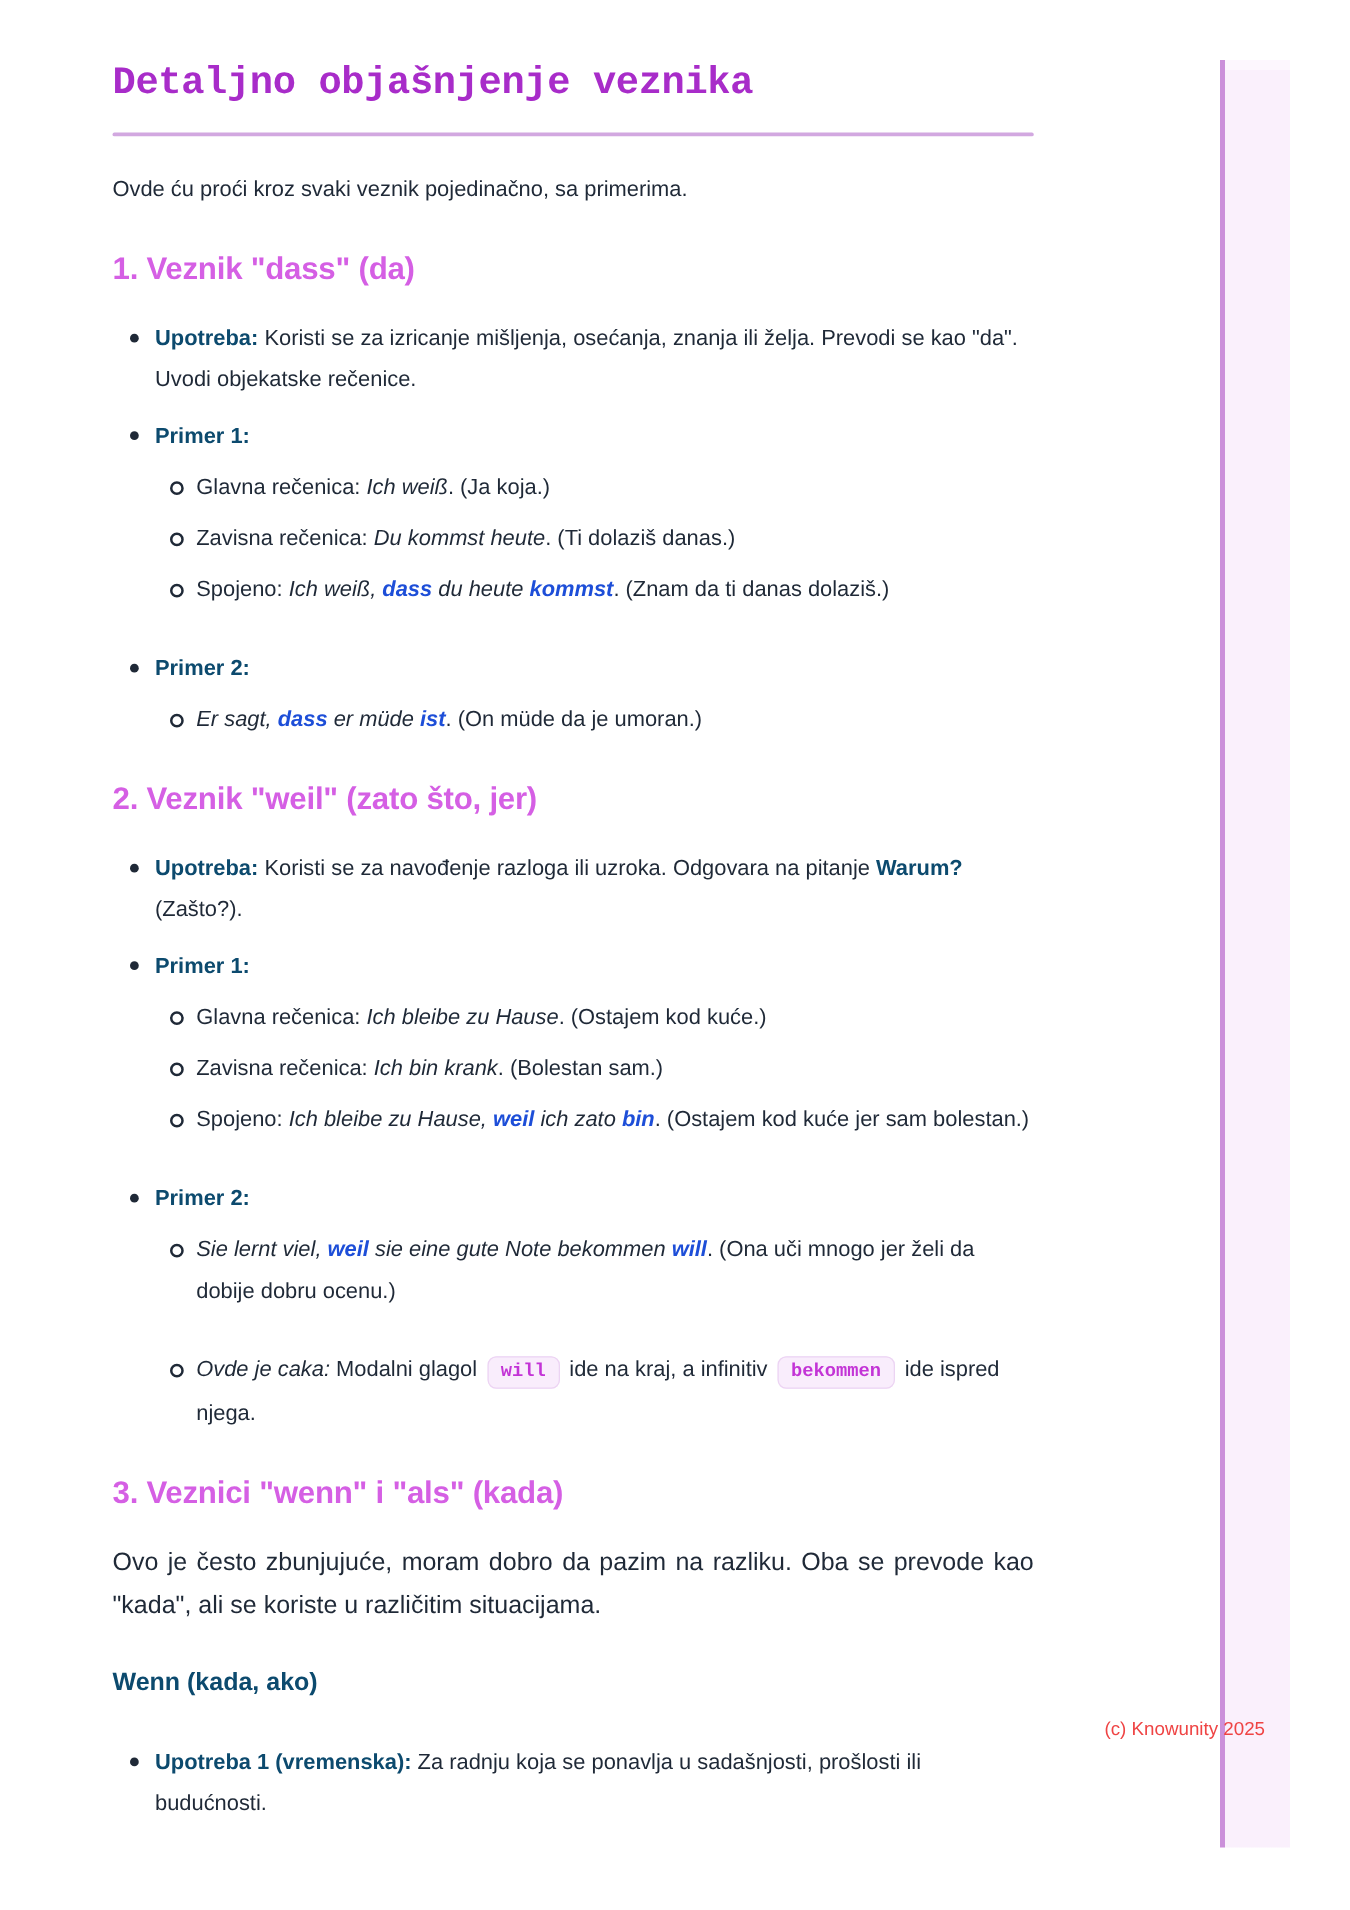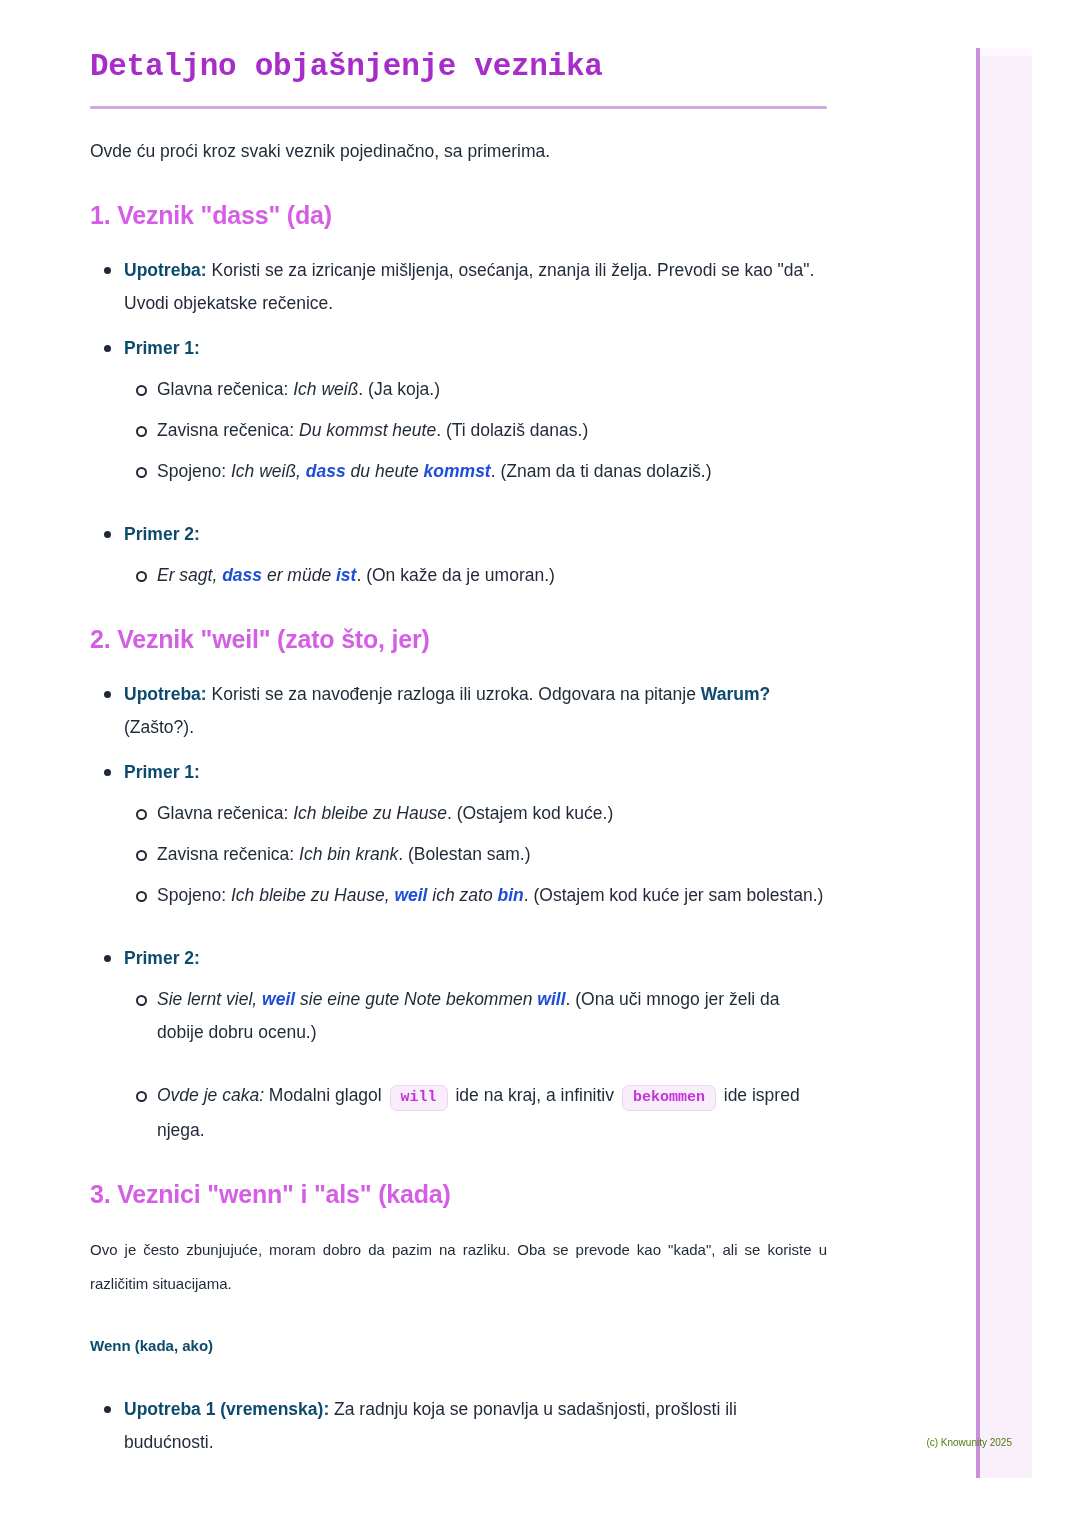--- a/index.html
+++ b/index.html
@@ -17,21 +17,21 @@
     font-size:31px;line-height:38px;font-weight:700;
     color:#a82cc9;letter-spacing:-0.3px;font-family:Liberation Mono, monospace;
   }
   .title-rule{margin-top:20px;height:3px;background:#d2a8e0;border-radius:2px;}
   .intro{margin:26px 0 0 0;font-size:17.5px;line-height:33px;}
   .sec-heading{
     margin:32px 0 24px 0;
     font-size:25px;line-height:30px;font-weight:700;
     color:#d55fe4;letter-spacing:-0.2px;
   }
-  .para{margin:24px 0 0 0;font-size:15px;line-height:34px;}
+  .para{margin:24px 0 0 0;font-size:20px;line-height:34px;}
   .para.justify{text-align:justify;}
   .para.tall{margin-top:28px;}
   .li{position:relative;font-size:17.5px;line-height:33px;}
   .li1{padding-left:34px;margin-top:12px;}
   .li2{padding-left:67px;margin-top:8px;}
   .li.first-after-heading{margin-top:0;}
   .li.spaced{margin-top:30px;}
   .mk{position:absolute;border-radius:50%;}
   .mk1{left:14px;top:13px;width:7px;height:7px;background:#1f2937;}
   .mk2{left:46px;top:12px;width:7px;height:7px;background:transparent;border:2px solid #1f2937;}
@@ -55,22 +55,22 @@
     position:absolute;
     left:976px;top:48px;
     width:56px;height:1430px;
     background:linear-gradient(#fdf7fe 0 8px,#faf0fc 8px);
     border-left:4px solid #cb90da;
     box-sizing:border-box;
     z-index:1;
   }
   .footer-credit{
     position:absolute;
-    top:1437px;right:68px;
-    font-size:10px;color:#4d7c0f;
+    top:1375px;right:68px;
+    font-size:15px;color:#ef4444;
     z-index:3;
   }
 </style>
 </head>
 <body>
 
 <div class="page">
   <div class="side-strip"></div>
 
   <div class="content">
@@ -80,21 +80,21 @@
     <div id="sections-host">
   <section>
     <h2 class="sec-heading">1. Veznik "dass" (da)</h2>
     <div>
             <div class="li li1 first-after-heading"><span class="mk mk1"></span><span class="s-b">Upotreba:</span><span class="s-n"> Koristi se za izricanje mišljenja, osećanja, znanja ili želja. Prevodi se kao "da". Uvodi objekatske rečenice.</span></div>
             <div class="li li1"><span class="mk mk1"></span><span class="s-b">Primer 1:</span></div>
             <div class="li li2"><span class="mk mk2"></span><span class="s-n">Glavna rečenica: </span><span class="s-i">Ich weiß</span><span class="s-n">. (Ja koja.)</span></div>
             <div class="li li2"><span class="mk mk2"></span><span class="s-n">Zavisna rečenica: </span><span class="s-i">Du kommst heute</span><span class="s-n">. (Ti dolaziš danas.)</span></div>
             <div class="li li2"><span class="mk mk2"></span><span class="s-n">Spojeno: </span><span class="s-i">Ich weiß, </span><span class="s-bi">dass</span><span class="s-i"> du heute </span><span class="s-bi">kommst</span><span class="s-n">. (Znam da ti danas dolaziš.)</span></div>
             <div class="li li1 spaced"><span class="mk mk1"></span><span class="s-b">Primer 2:</span></div>
-            <div class="li li2"><span class="mk mk2"></span><span class="s-i">Er sagt, </span><span class="s-bi">dass</span><span class="s-i"> er müde </span><span class="s-bi">ist</span><span class="s-n">. (On kaže da je umoran.)</span></div>
+            <div class="li li2"><span class="mk mk2"></span><span class="s-i">Er sagt, </span><span class="s-bi">dass</span><span class="s-i"> er müde </span><span class="s-bi">ist</span><span class="s-n">. (On müde da je umoran.)</span></div>
           </div>
   </section>
 
   <section>
     <h2 class="sec-heading">2. Veznik "weil" (zato što, jer)</h2>
     <div>
             <div class="li li1 first-after-heading"><span class="mk mk1"></span><span class="s-b">Upotreba:</span><span class="s-n"> Koristi se za navođenje razloga ili uzroka. Odgovara na pitanje </span><span class="s-b">Warum?</span><span class="s-n"> (Zašto?).</span></div>
             <div class="li li1"><span class="mk mk1"></span><span class="s-b">Primer 1:</span></div>
             <div class="li li2"><span class="mk mk2"></span><span class="s-n">Glavna rečenica: </span><span class="s-i">Ich bleibe zu Hause</span><span class="s-n">. (Ostajem kod kuće.)</span></div>
             <div class="li li2"><span class="mk mk2"></span><span class="s-n">Zavisna rečenica: </span><span class="s-i">Ich bin krank</span><span class="s-n">. (Bolestan sam.)</span></div>

